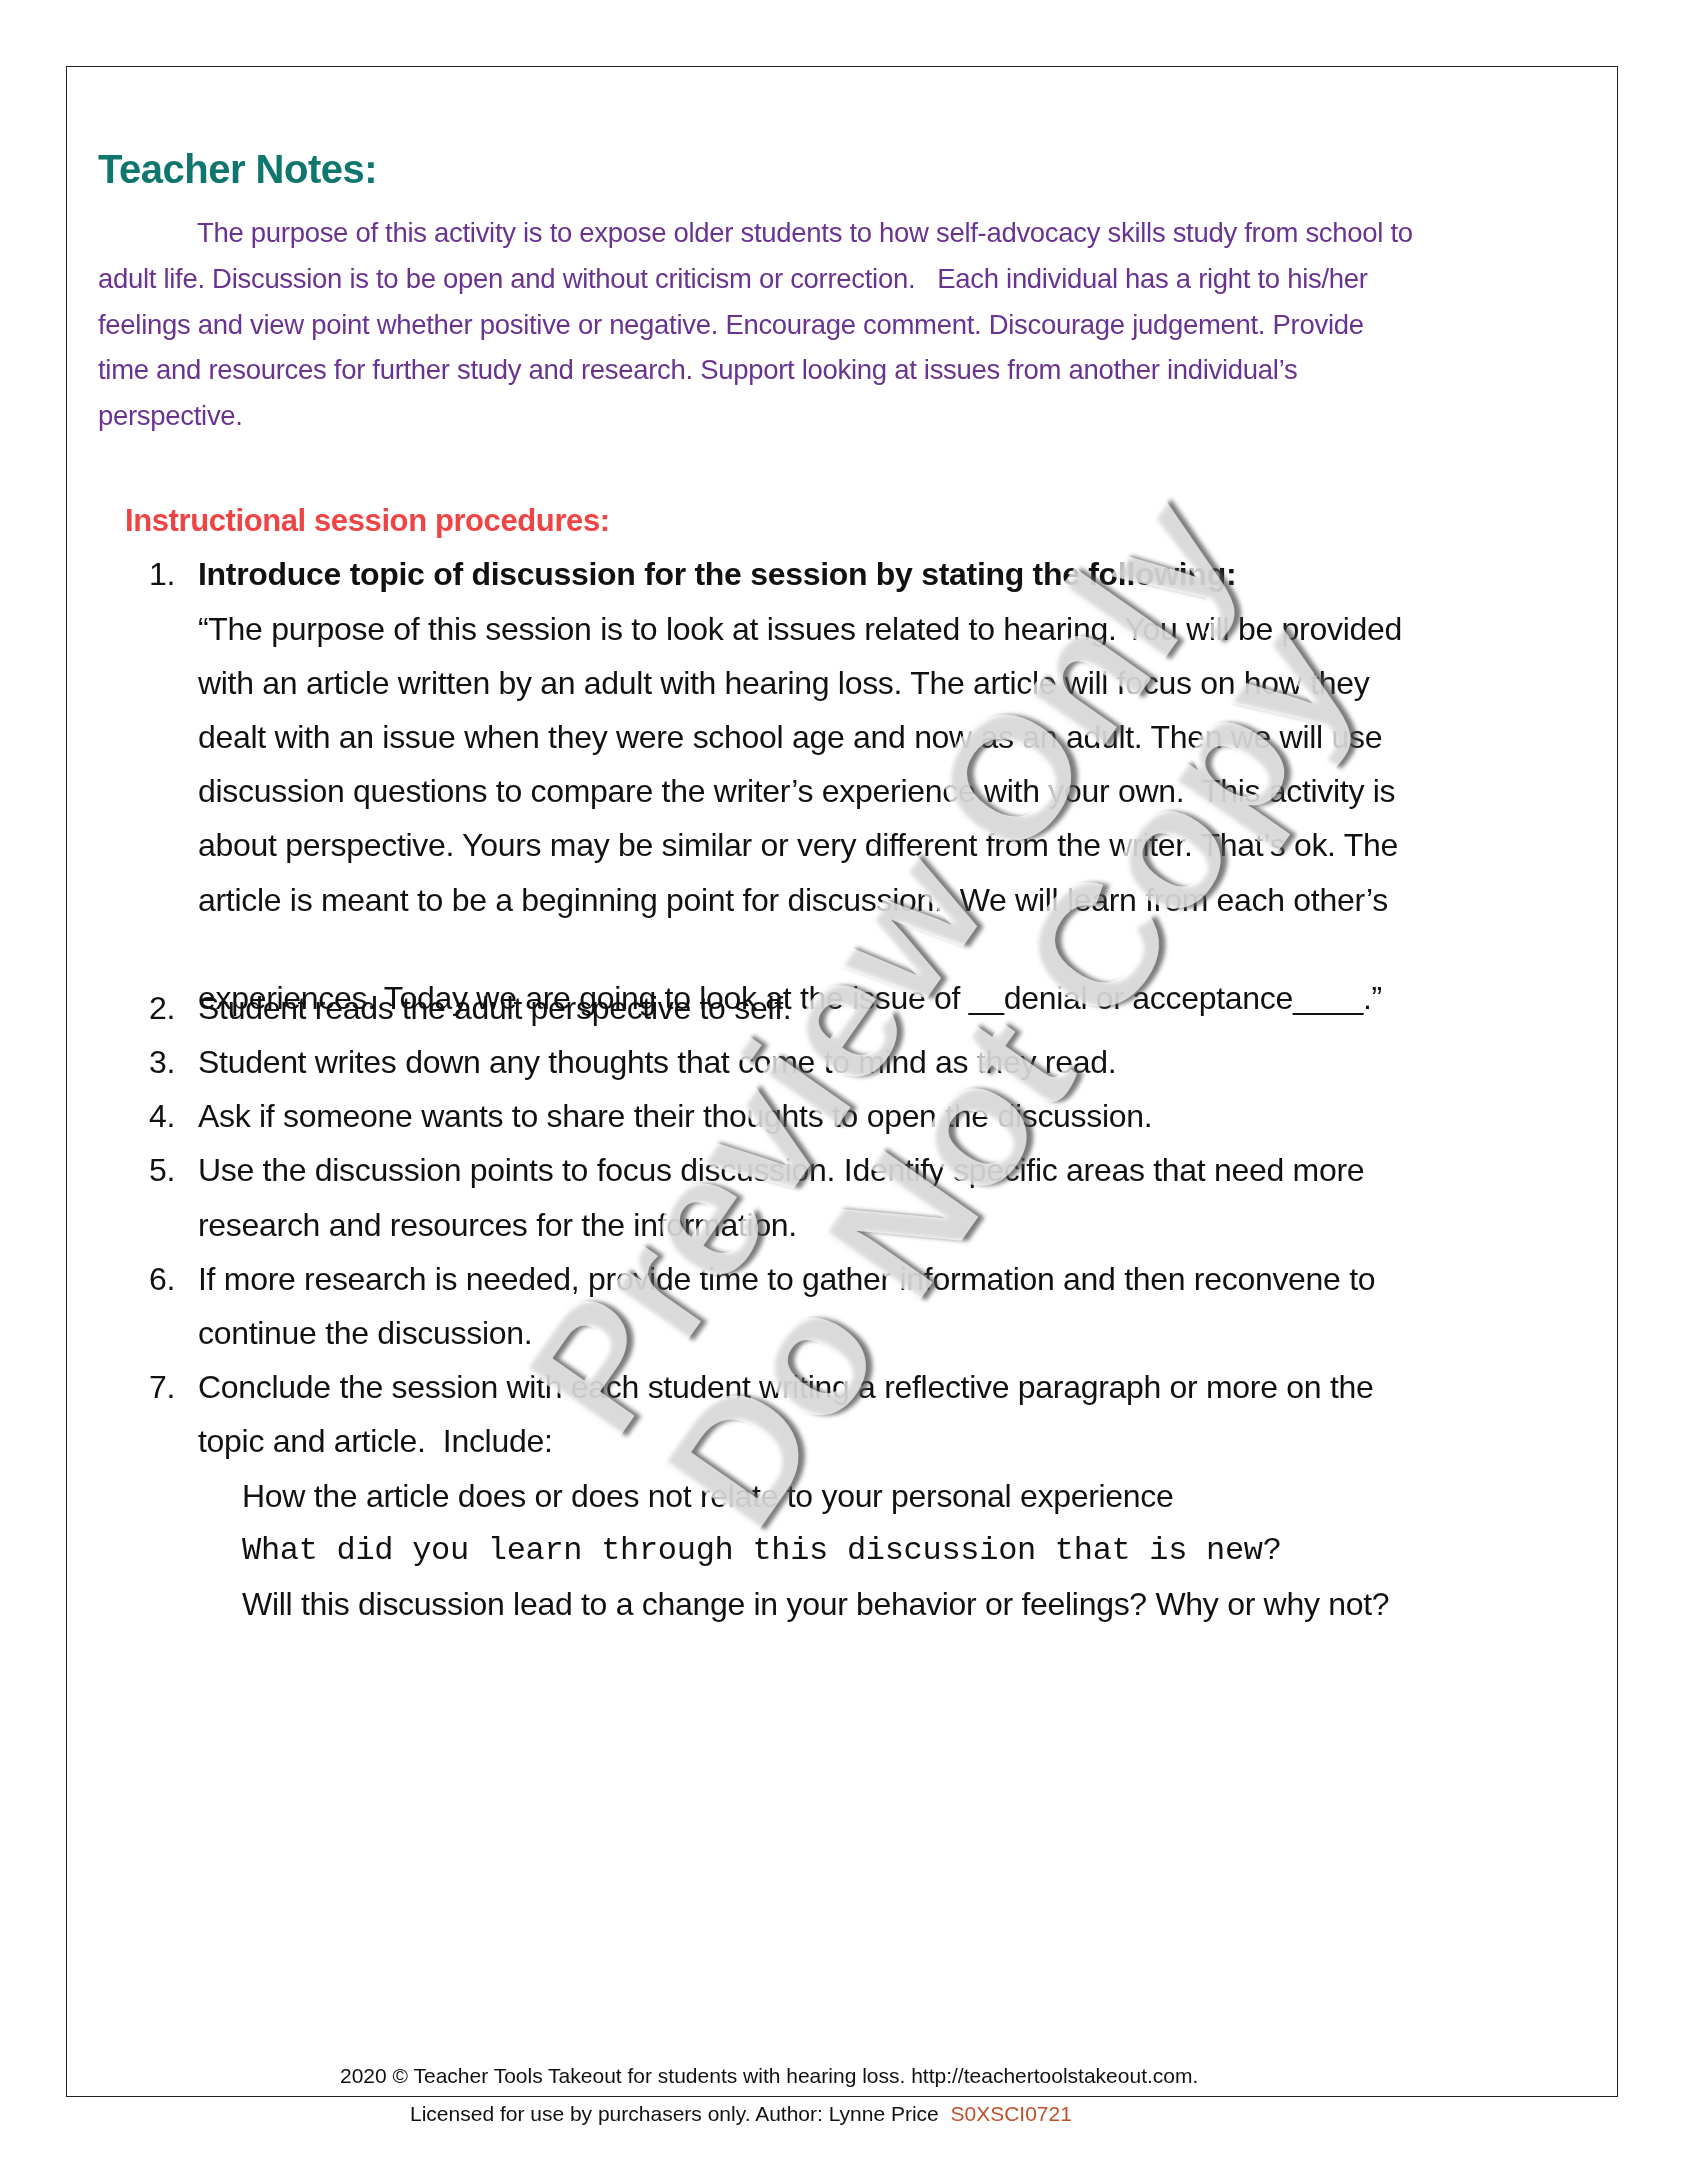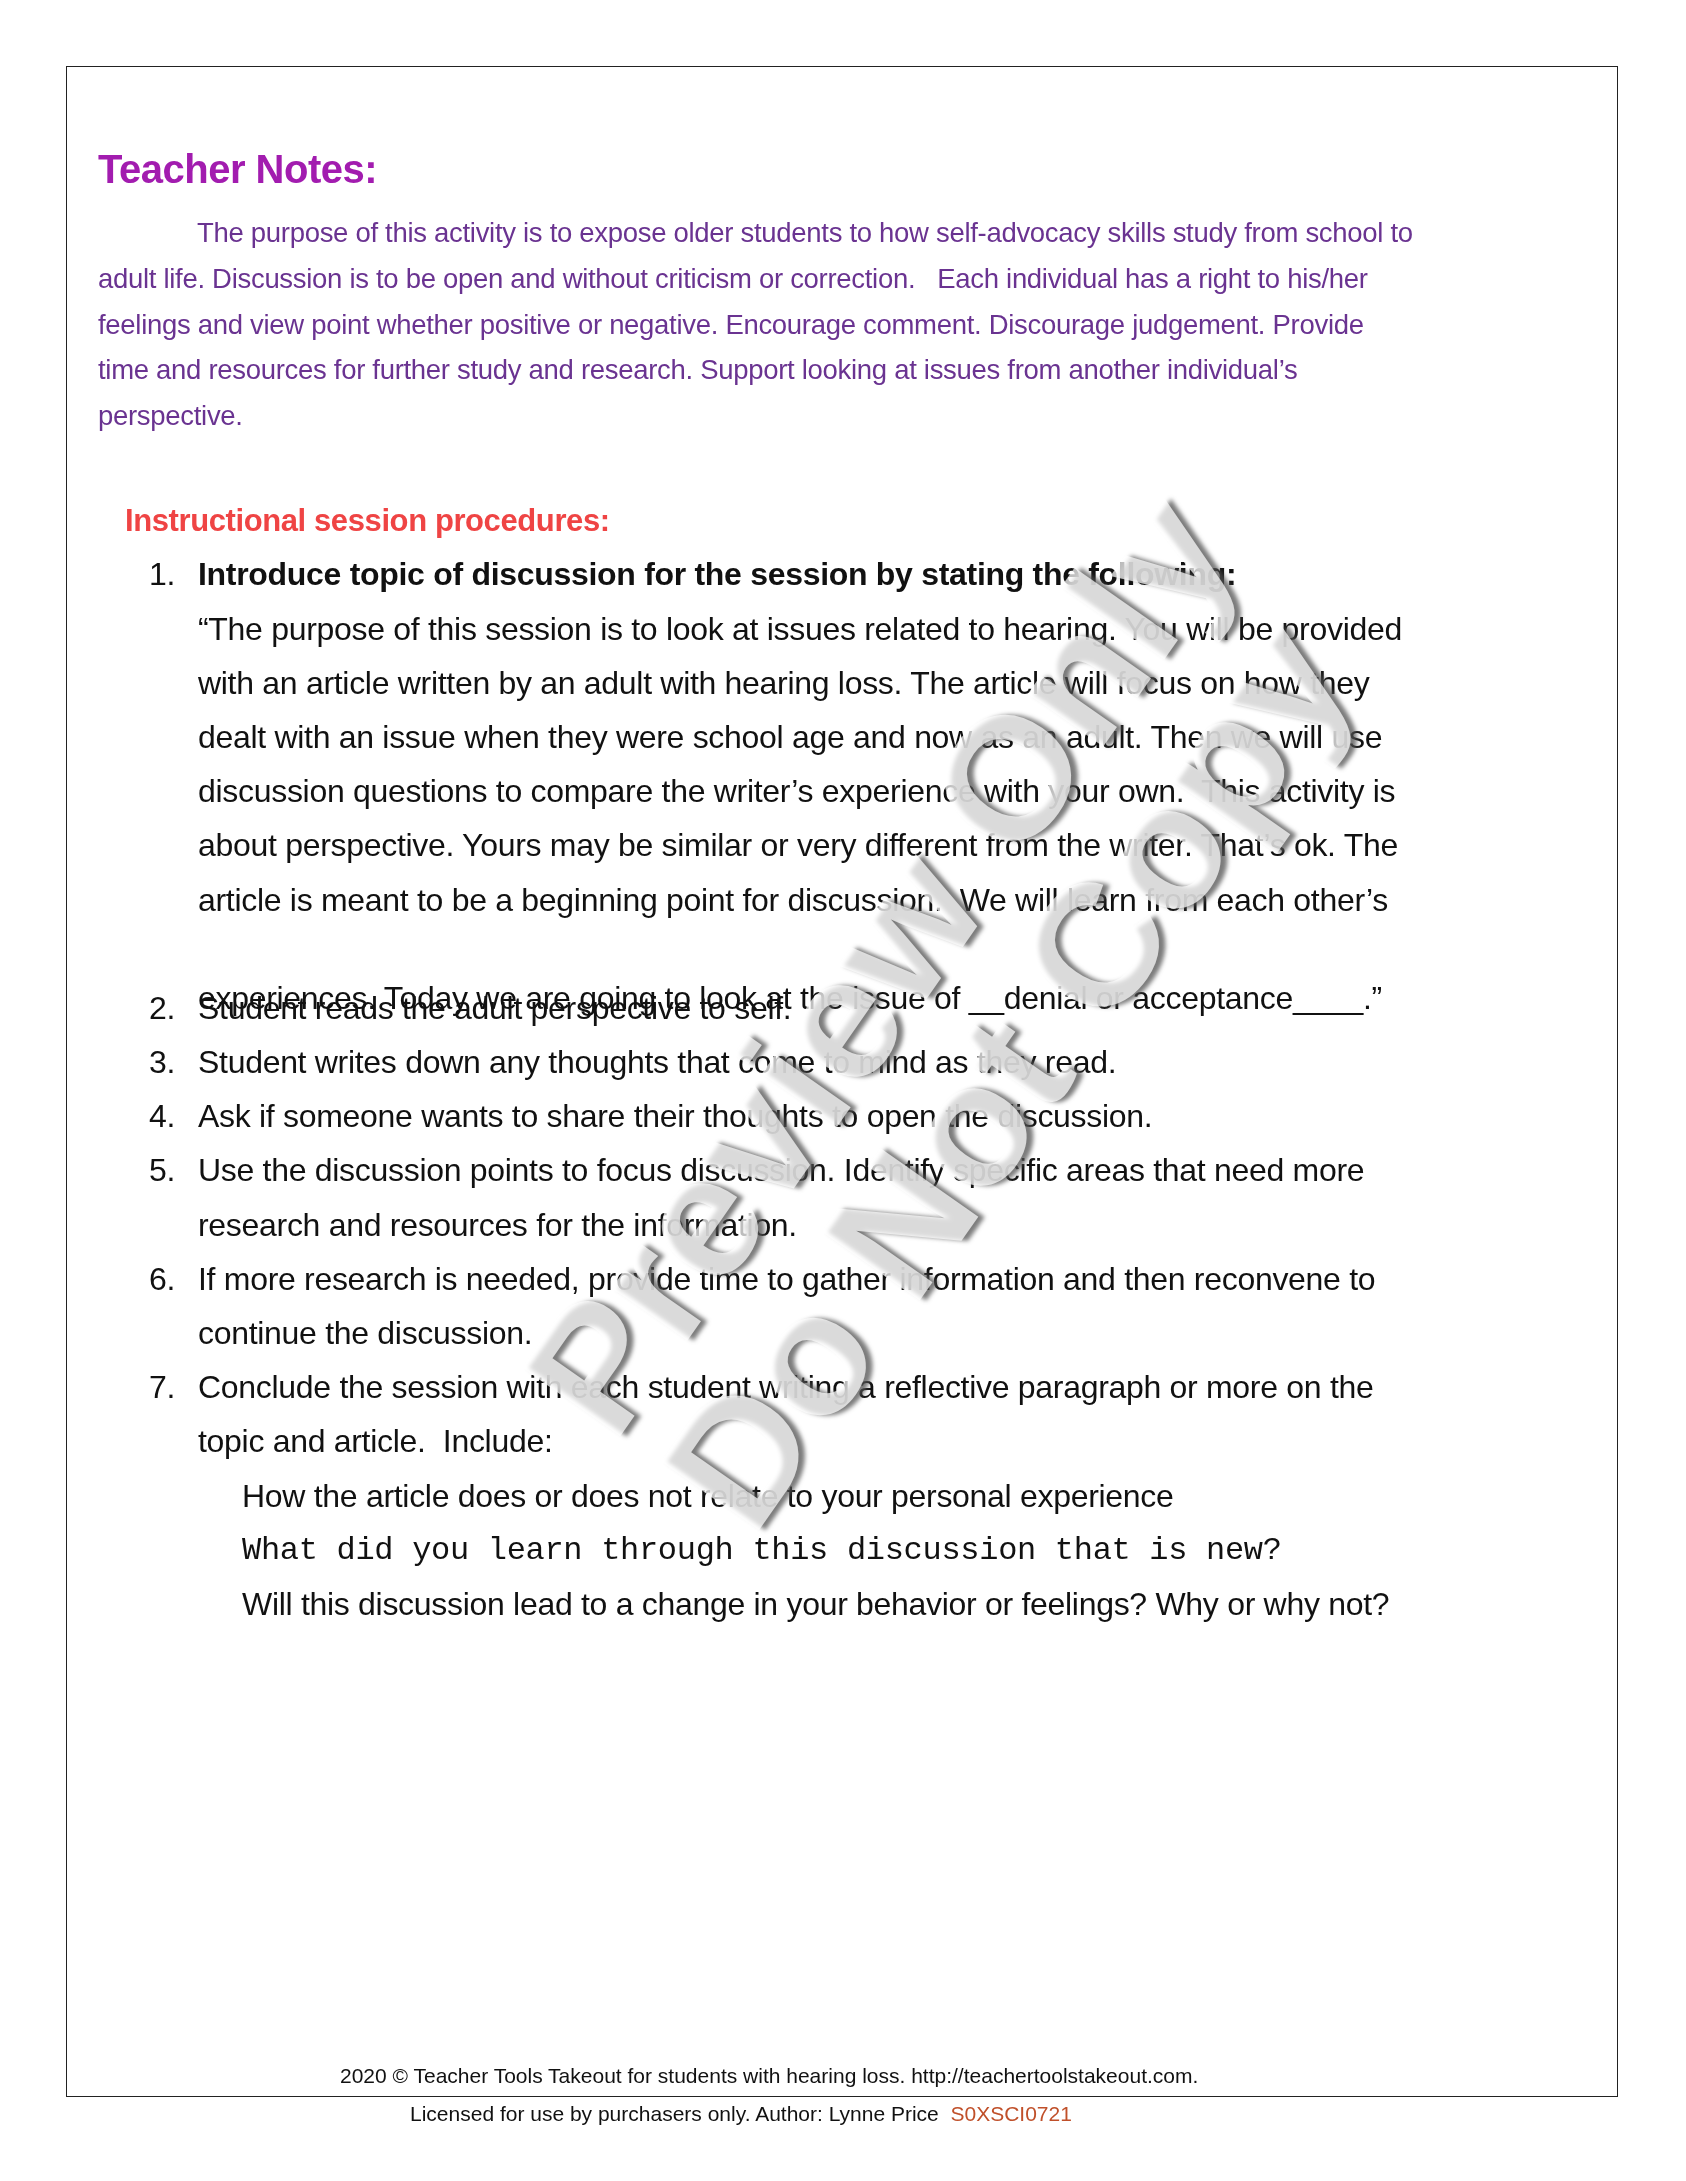--- a/index.html
+++ b/index.html
@@ -1,21 +1,21 @@
 <!DOCTYPE html>
 <html style="font-size:14.7px"><head>
   <meta charset="utf-8">
   <style>
     html, body { margin: 0; padding: 0; background: #ffffff; }
     body { width: 1686px; height: 2182px; position: relative; overflow: hidden;
            font-family: "Liberation Sans", "DejaVu Sans", sans-serif; }
     .frame { position: absolute; left: 66px; top: 66px; width: 1552px; height: 2031px;
              border: 1.8px solid #222; box-sizing: border-box; }
     .line { position: absolute; white-space: pre; }
-    .h1 { left: 98px; top: 147px; font-size: 40px; font-weight: bold; color: #a21caf; letter-spacing: -0.5px; }
+    .h1 { left: 98px; top: 147px; font-size: 40px; font-weight: bold; color: #0f766e; letter-spacing: -0.5px; }
     .notes { left: 98px; font-size: 27.5px; color: #6a3391; letter-spacing: -0.3px; }
     .h2 { left: 125px; top: 503px; font-size: 31px; font-weight: bold; color: #ef4444; letter-spacing: -0.4px; }
     .body { font-size: 32px; color: #111; letter-spacing: -0.3px; }
     .num { left: 149px; }
     .txt { left: 198px; }
     .sub { left: 242px; }
     .foot { font-size: 21px; color: #111; }
     .code { color: #c0502a; }
     .wm { position: absolute; left: 0; top: 0; width: 1686px; height: 2182px; pointer-events: none; }
     .wm-text { position: absolute; font-size: 174px; font-weight: bold; color: rgba(255,255,255,0.72);

